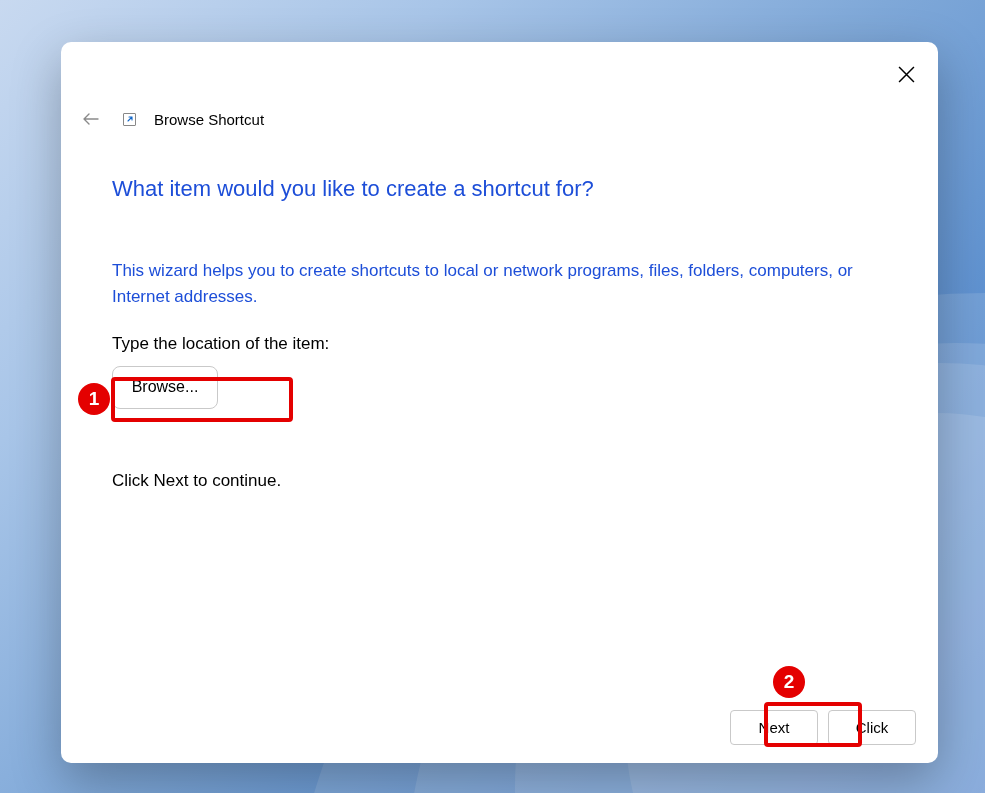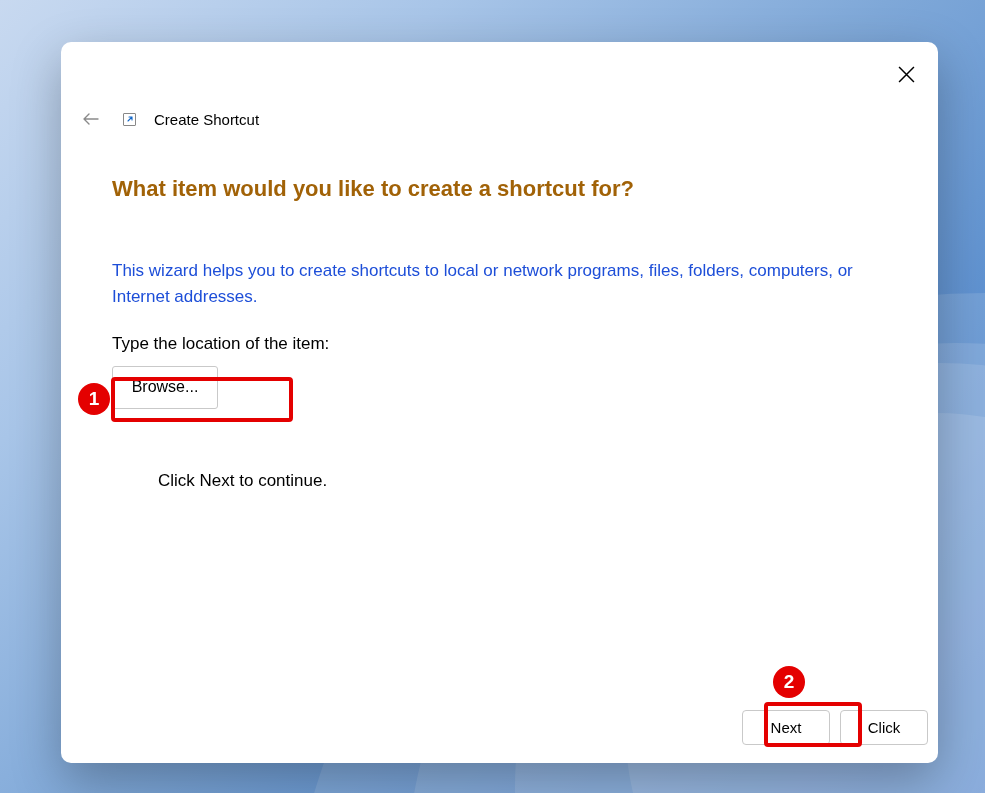--- a/index.html
+++ b/index.html
@@ -47,21 +47,21 @@
     }
     .shortcut-badge svg { width:8px; height:8px; }
     .title {
       margin-left:18px;
       font-size:15px; color:#000;
     }
     .content {
       position:absolute; left:51px; right:56px; top:134px;
     }
     .heading {
-      font-size:22px; color:#a16207; font-weight:700;
+      font-size:22px; color:#1d4ed8; font-weight:400;
     }
     .intro {
       margin-top:56px;
       font-size:17px; color:#1d4ed8; line-height:1.55;
     }
     .label {
       margin-top:23px;
       font-size:17px; color:#000;
     }
     .input-row {
@@ -72,30 +72,30 @@
       flex:0 0 570px; height:42px;
       border:none;
       border-bottom:2px solid #0067c0;
       padding:0 16px;
       font-size:17px; font-family:inherit;
       outline:none; background:#fff;
     }
     .browse-btn {
       flex:0 0 106px; height:43px;
       background:#fff; border:1px solid #c9c9c9;
-      border-radius:3px;
+      border-radius:8px;
       font-size:16px; font-family:inherit;
       color:#000; cursor:pointer;
     }
     .continue-text {
       margin-top:62px;
-      font-size:17px; color:#000;margin-left:46px;
+      font-size:17px; color:#000;
     }
     .footer {
-      position:absolute; right:10px; bottom:18px;
+      position:absolute; right:22px; bottom:18px;
       display:flex; gap:10px;
     }
     .next-btn,.cancel-btn {
       width:88px; height:35px;
       background:#fff; border:1px solid #c9c9c9;
       border-radius:4px;
       font-size:15px; font-family:inherit;
       color:#000; cursor:pointer;
     }
     
@@ -136,21 +136,21 @@
     <div class="back-arrow">
       <svg viewBox="0 0 18 18">
         <path d="M16 9 H2 M7 4 L2 9 L7 14" stroke="#8a8a8a" stroke-width="1.4" fill="none" stroke-linecap="round" stroke-linejoin="round"></path>
       </svg>
     </div>
     <div class="shortcut-badge">
       <svg viewBox="0 0 8 8">
         <path d="M2 6 L6 2 M3 2 H6 V5" stroke="#1267c8" stroke-width="1.1" fill="none" stroke-linecap="round" stroke-linejoin="round"></path>
       </svg>
     </div>
-    <div class="title">Create Shortcut</div>
+    <div class="title">Browse Shortcut</div>
   </div>
 
   <div class="content">
     <div class="heading">What item would you like to create a shortcut for?</div>
     <div class="intro">This wizard helps you to create shortcuts to local or network programs, files, folders, computers, or Internet addresses.</div>
     <div class="label">Type the location of the item:</div>
     <div class="input-row">
       <button class="browse-btn">Browse...</button>
     </div>
     <div class="continue-text">Click Next to continue.</div>

